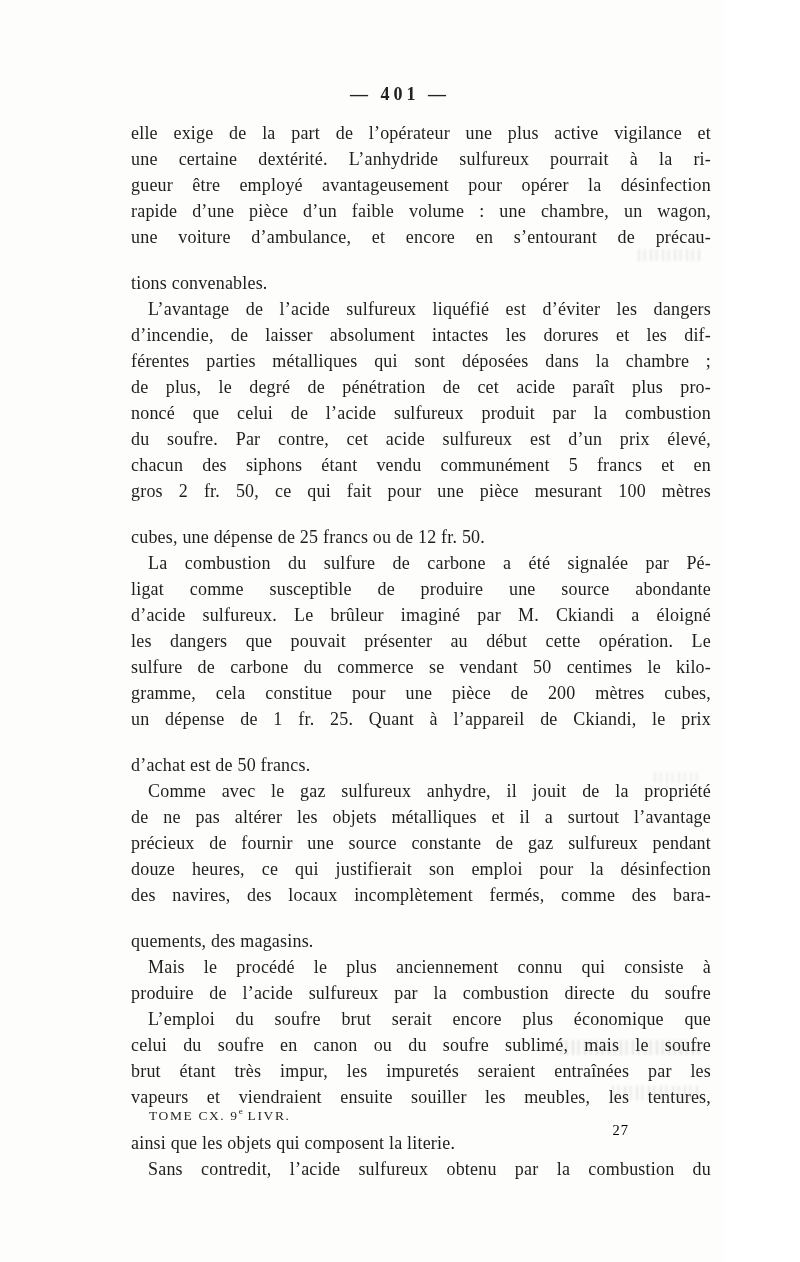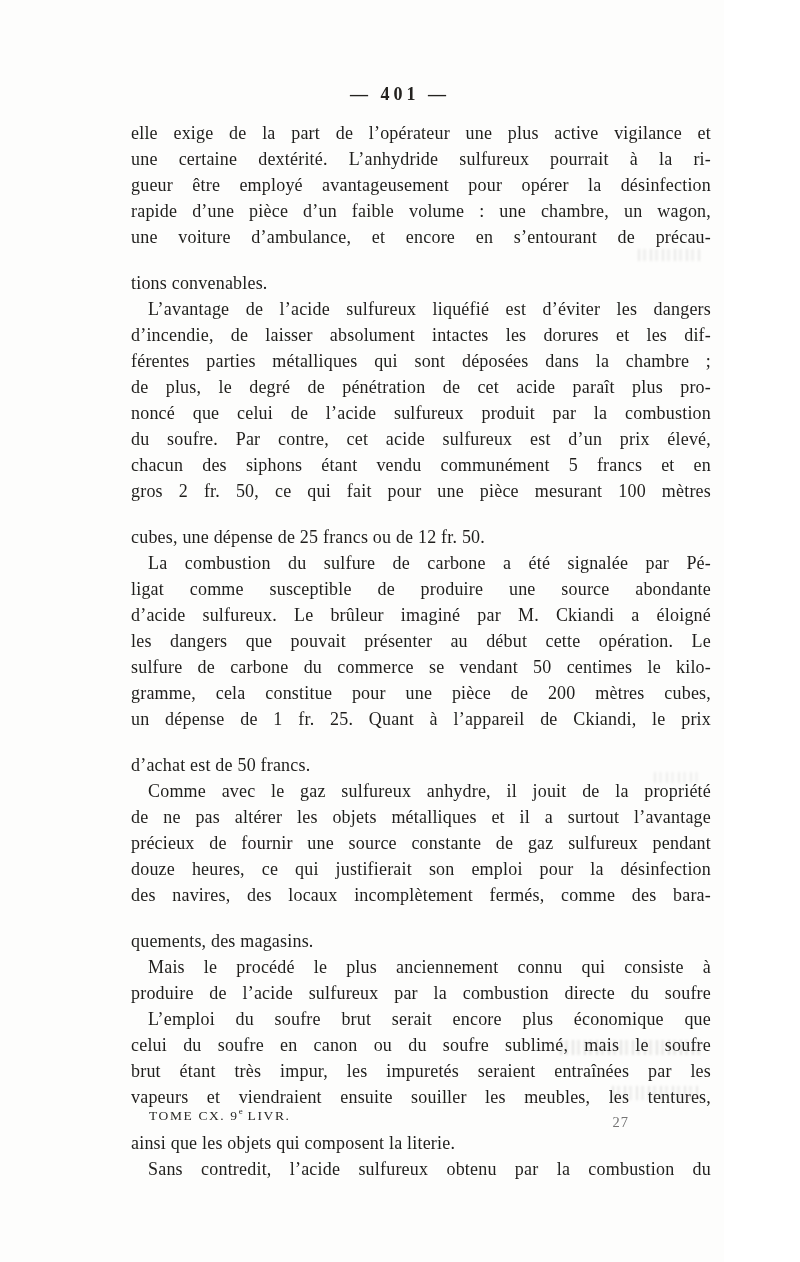--- a/index.html
+++ b/index.html
@@ -35,22 +35,22 @@
     position:absolute;top:1106px;left:113px;width:580px;height:24px;
   }
   .volume{
     position:absolute;left:26px;top:0;
     font-size:13.5px;letter-spacing:1.6px;color:#2a2826;
     white-space:nowrap;
     margin-left:10px;
   }
   .volume sup{font-size:9px;letter-spacing:0;}
   .signature{
-    position:absolute;right:64px;top:8px;
-    font-size:14.5px;letter-spacing:1px;color:#737373;
+    position:absolute;right:64px;top:16px;
+    font-size:14.5px;letter-spacing:1px;color:#000000;
   }
   
   .smudge{
     position:absolute;
     filter:blur(1px);
     background:repeating-linear-gradient(90deg,
       rgba(110,108,104,.38) 0 2px, transparent 2px 5px,
       rgba(130,128,122,.28) 5px 8px, transparent 8px 12px);
   }
 </style>

